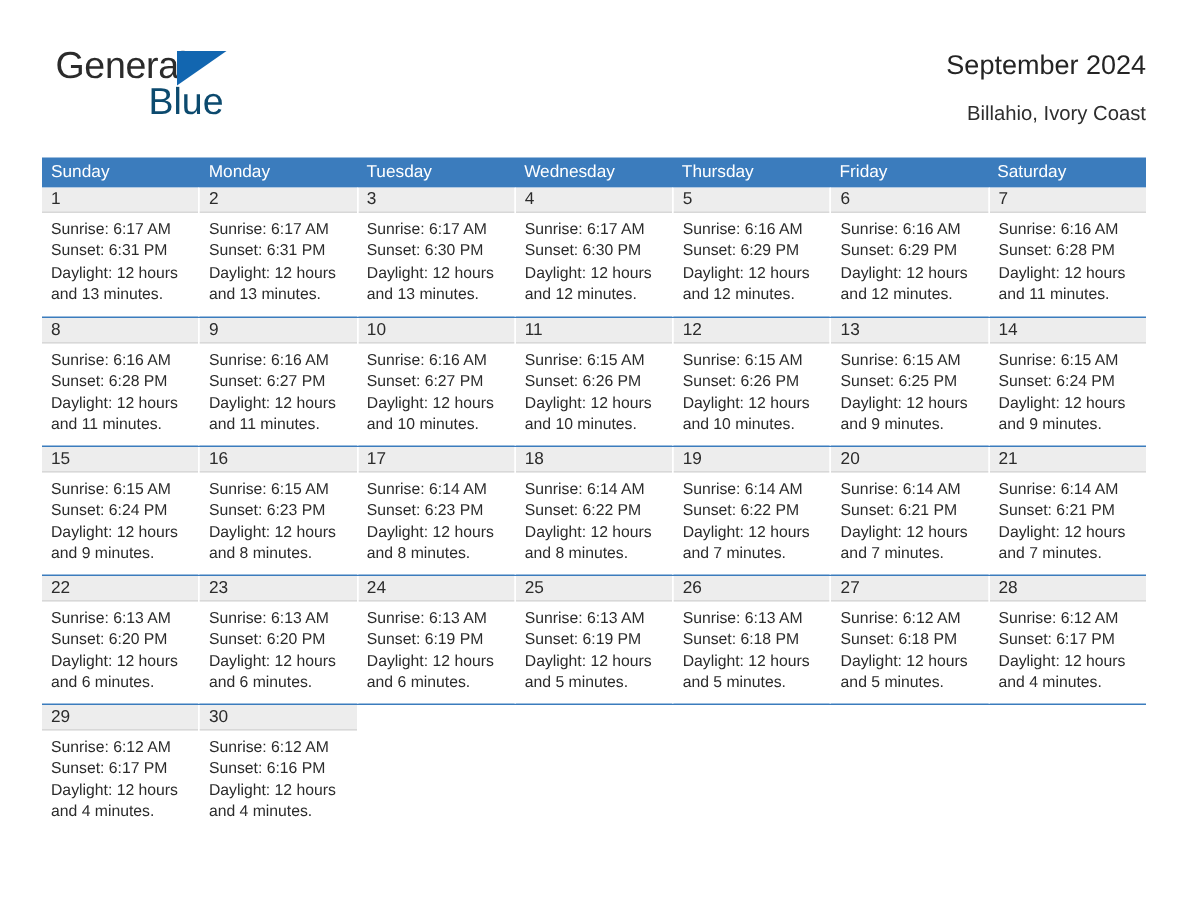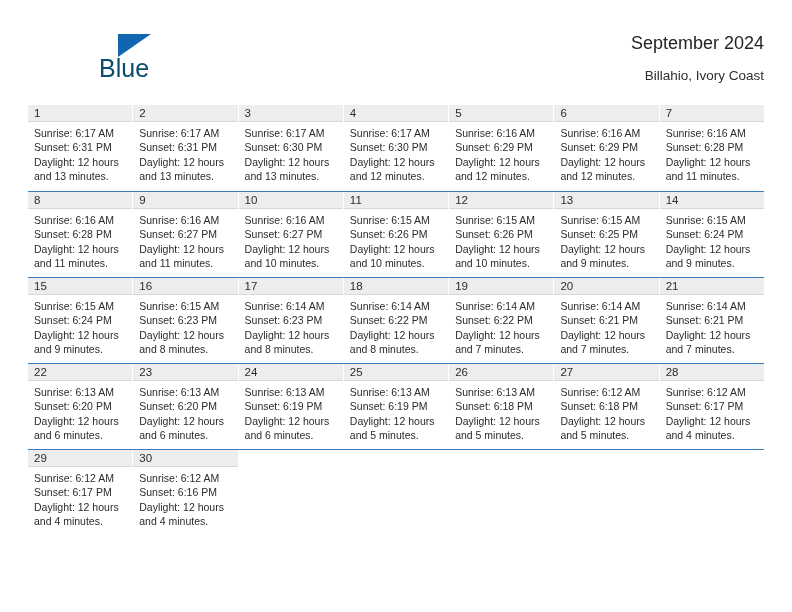--- a/index.html
+++ b/index.html
@@ -155,32 +155,42 @@
   }
 </style>
 </head>
 <body>
 
 <div class="page">
 
   <div class="header">
 
     <div class="logo">
+      <span class="logo-general">General</span>
       <span class="logo-tri"></span>
       <span class="logo-blue">Blue</span>
     </div>
 
     <div class="title-block">
       <h1 class="cal-title">September 2024</h1>
       <p class="cal-subtitle">Billahio, Ivory Coast</p>
     </div>
 
   </div>
 
   <div class="calendar">
+    <div class="weekday-row" id="weekday-row">
+        <div class="weekday">Sunday</div>
+        <div class="weekday">Monday</div>
+        <div class="weekday">Tuesday</div>
+        <div class="weekday">Wednesday</div>
+        <div class="weekday">Thursday</div>
+        <div class="weekday">Friday</div>
+        <div class="weekday">Saturday</div>
+      </div>
     <div id="weeks-container">
         <div class="week-row first">
           <div class="day-cell">
             <div class="daynum-band">
               <span class="daynum">1</span>
             </div>
             <div class="day-info">
               <div class="line">Sunrise: 6:17 AM</div>
               <div class="line">Sunset: 6:31 PM</div>
               <div class="line">Daylight: 12 hours</div>

